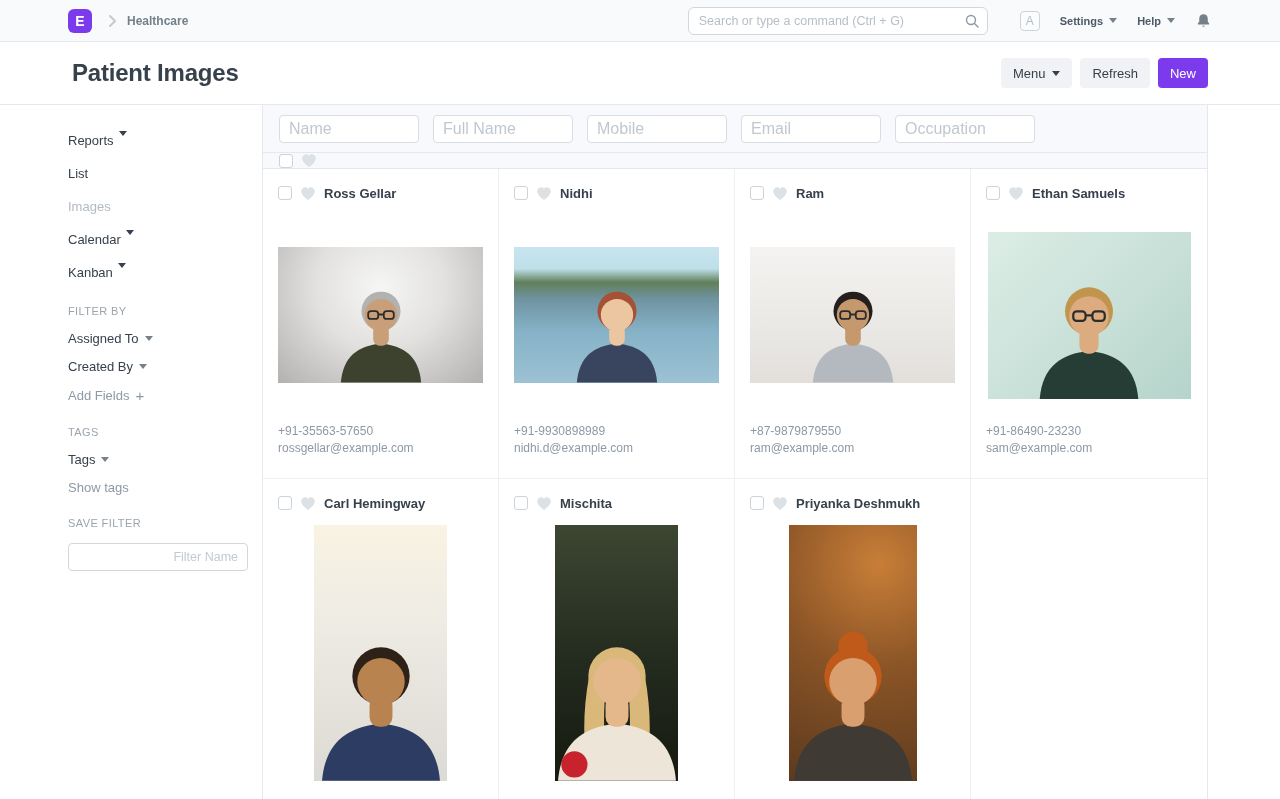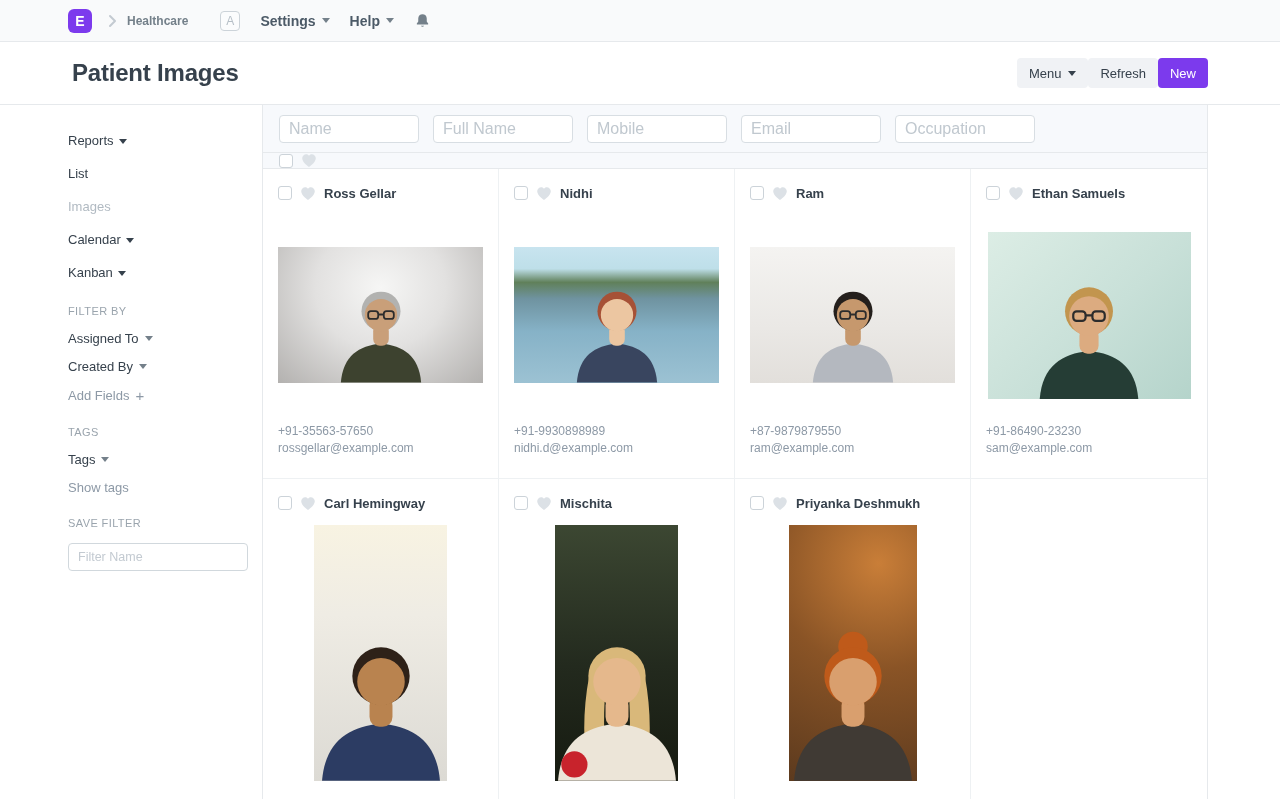--- a/index.html
+++ b/index.html
@@ -23,53 +23,53 @@
   .nav-search{ margin-left:auto; position:relative; width:300px; }
   .nav-search input{ width:300px; height:28px; border:1px solid var(--input-border);
     border-radius:6px; background:#fff; padding:0 30px 0 10px; font-size:12.5px;
     color:#4c5a67; font-family:inherit; outline:none; }
   .nav-search input::placeholder{ color:#b6bfc7; }
   .nav-search .search-ic{ position:absolute; right:8px; top:6px; color:#8d99a6; }
   .nav-right{ display:flex; align-items:center; margin-left:32px; gap:20px; }
   .avatar{ width:20px; height:20px; border:1px solid #ccd3d9; border-radius:4px;
     color:#b6bfc7; font-size:12px; display:flex; align-items:center; justify-content:center;
     cursor:pointer; background:#fbfcfd; }
-  .nav-item{ font-size:14px; font-weight:700; color:#4c5a67; cursor:pointer;
+  .nav-item{ font-size:11px; font-weight:700; color:#4c5a67; cursor:pointer;
     display:flex; align-items:center; }
   .caret{ display:inline-block; width:0; height:0; border-left:4px solid transparent;
     border-right:4px solid transparent; border-top:5px solid #74808a; margin-left:6px; }
   .bell{ color:#74808a; cursor:pointer; display:flex; }
 
   
   .page-head{ height:63px; display:flex; align-items:center; padding:0 72px;
     border-bottom:1px solid var(--border); background:#fff; }
   .page-title{ font-size:24px; font-weight:700; color:#36414c; letter-spacing:-.2px; }
-  .page-actions{ margin-left:auto; display:flex; }
+  .page-actions{ margin-left:auto; display:flex; gap:8px; }
   .btn{ height:30px; border:none; border-radius:4px; font-size:13px; padding:0 12px;
     font-family:inherit; cursor:pointer; display:flex; align-items:center; }
   .btn-default{ background:var(--btn-bg); color:#36414c; }
   .btn-default .caret{ border-top-color:#36414c; margin-left:7px; }
   .btn-primary{ background:var(--primary); color:#fff; }
 
   
   .layout{ display:flex; height:694px; }
   .sidebar{ width:262px; flex:0 0 262px; padding:26px 20px 0 68px; font-size:13px; }
   .sidebar ul{ list-style:none; }
   .sb-item{ color:#36414c; margin-bottom:13px; cursor:pointer; display:flex;
-    align-items:center; line-height:20px; }
+    line-height:20px; }
   .sb-item .caret{ border-top-color:#36414c; margin-left:5px; }
   .sb-item.muted{ color:#b1bac2; cursor:default; }
   .sb-label{ font-size:11px; color:#9aa4ad; letter-spacing:.4px; margin:22px 0 14px;
     font-weight:400; }
   .sb-link{ color:#36414c; margin-bottom:13px; cursor:pointer; display:flex; align-items:center;}
   .sb-link.gray{ color:#8d99a6; }
   .plus{ color:#8d99a6; margin-left:6px; font-size:15px; }
   .filter-name-input{ width:180px; height:28px; border:1px solid var(--input-border);
     border-radius:4px; font-size:12.5px; padding:0 9px; color:#4c5a67;
-    font-family:inherit; outline:none; }
+    font-family:inherit; outline:none;text-align:right; }
   .filter-name-input::placeholder{ color:#c3cad1; }
 
   
   .content{ width:946px; flex:0 0 946px; border-left:1px solid var(--border);
     border-right:1px solid var(--border); display:flex; flex-direction:column; }
   .filter-inputs{ background:var(--panel-bg); border-bottom:1px solid var(--border);
     padding:10px 16px; display:flex; gap:14px; height:48px; }
   .filter-input{ width:140px; height:28px; border:1px solid #d8dee3; border-radius:4px;
     background:#fff; font-size:16px; padding:0 9px; color:#4c5a67;
     font-family:inherit; outline:none; }
@@ -109,20 +109,29 @@
 
 <header class="navbar">
   <div class="logo">E</div>
   <span class="crumb-chevron">
     <svg width="9" height="14" viewBox="0 0 9 14">
         <path d="M2 2 L7 7 L2 12" fill="none" stroke="currentColor" stroke-width="2" stroke-linecap="round" stroke-linejoin="round"></path>
       </svg>
   </span>
   <span class="breadcrumb">Healthcare</span>
 
+  <div class="nav-search">
+    <input type="text" placeholder="Search or type a command (Ctrl + G)" style="">
+    <span class="search-ic">
+      <svg width="16" height="16" viewBox="0 0 16 16">
+          <circle cx="7" cy="7" r="4.5" fill="none" stroke="currentColor" stroke-width="1.4"></circle>
+          <path d="M10.5 10.5 L14 14" stroke="currentColor" stroke-width="1.4" stroke-linecap="round"></path>
+        </svg>
+    </span>
+  </div>
 
   <div class="nav-right">
     <div class="avatar">A</div>
     <div class="nav-item">
       <span>Settings</span>
       <span class="caret"></span>
     </div>
     <div class="nav-item">
       <span>Help</span>
       <span class="caret"></span>

